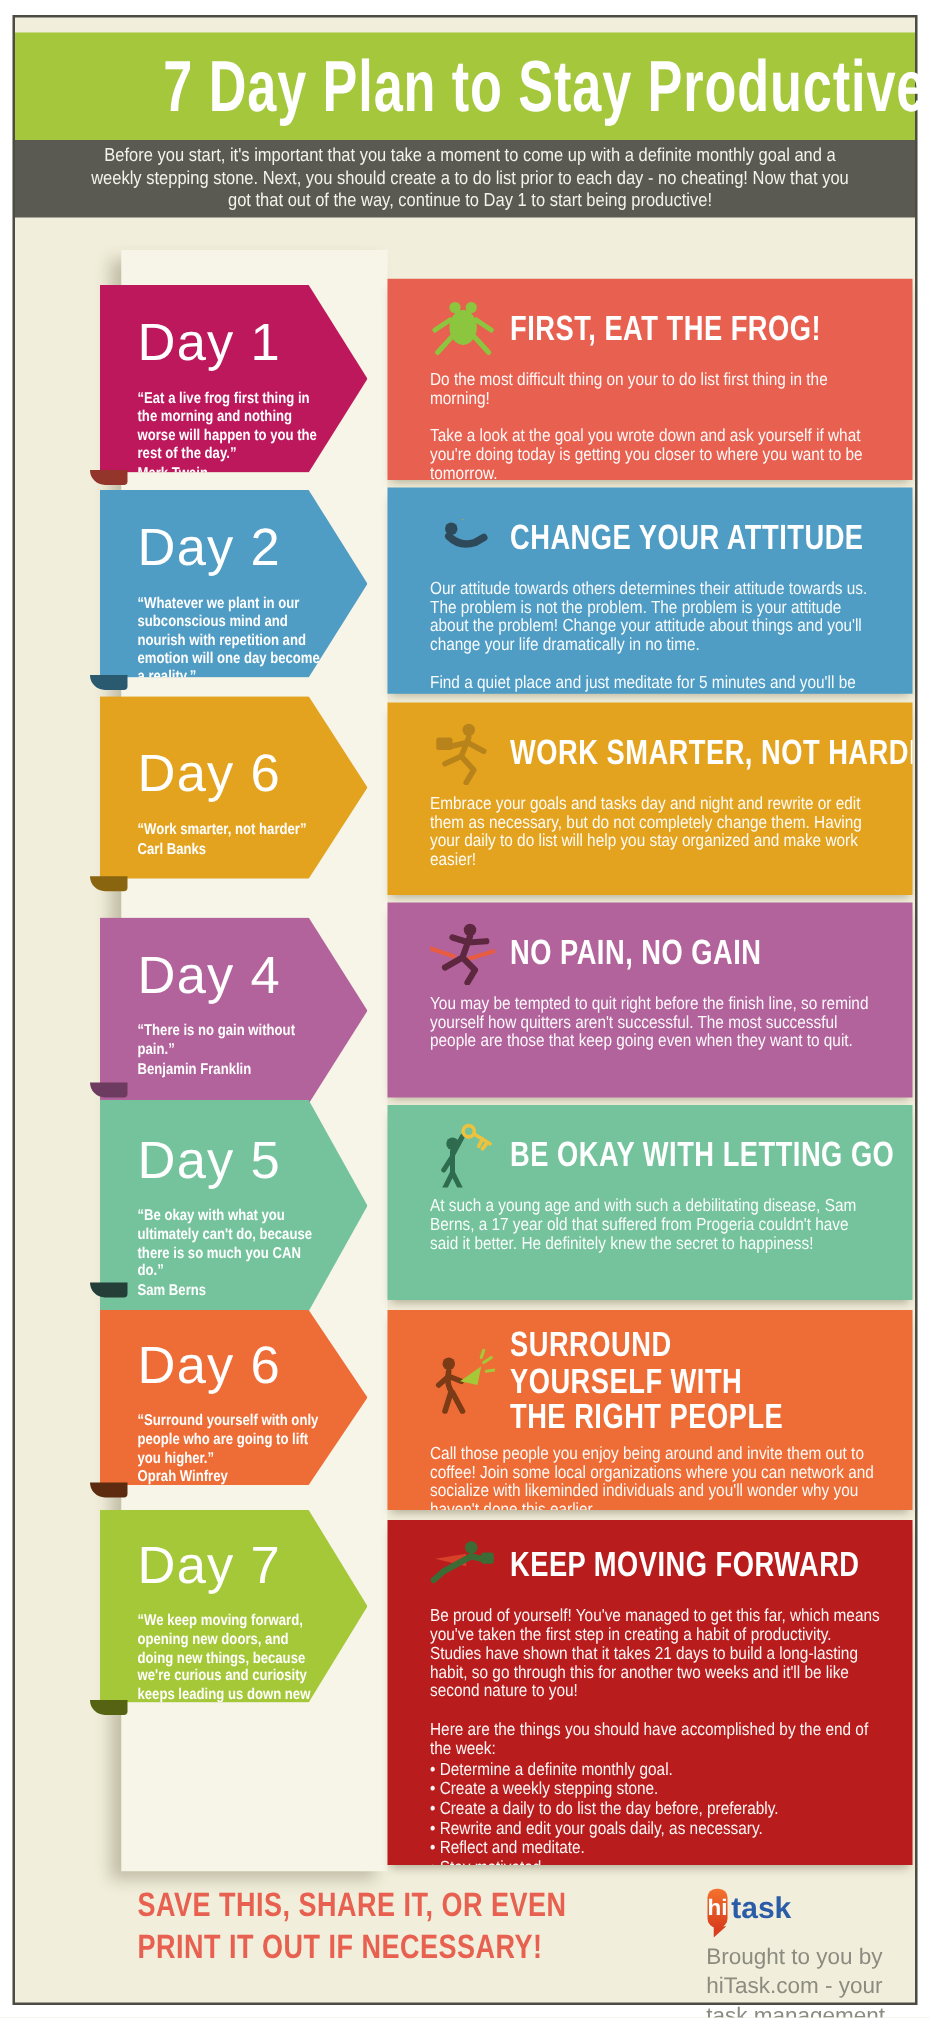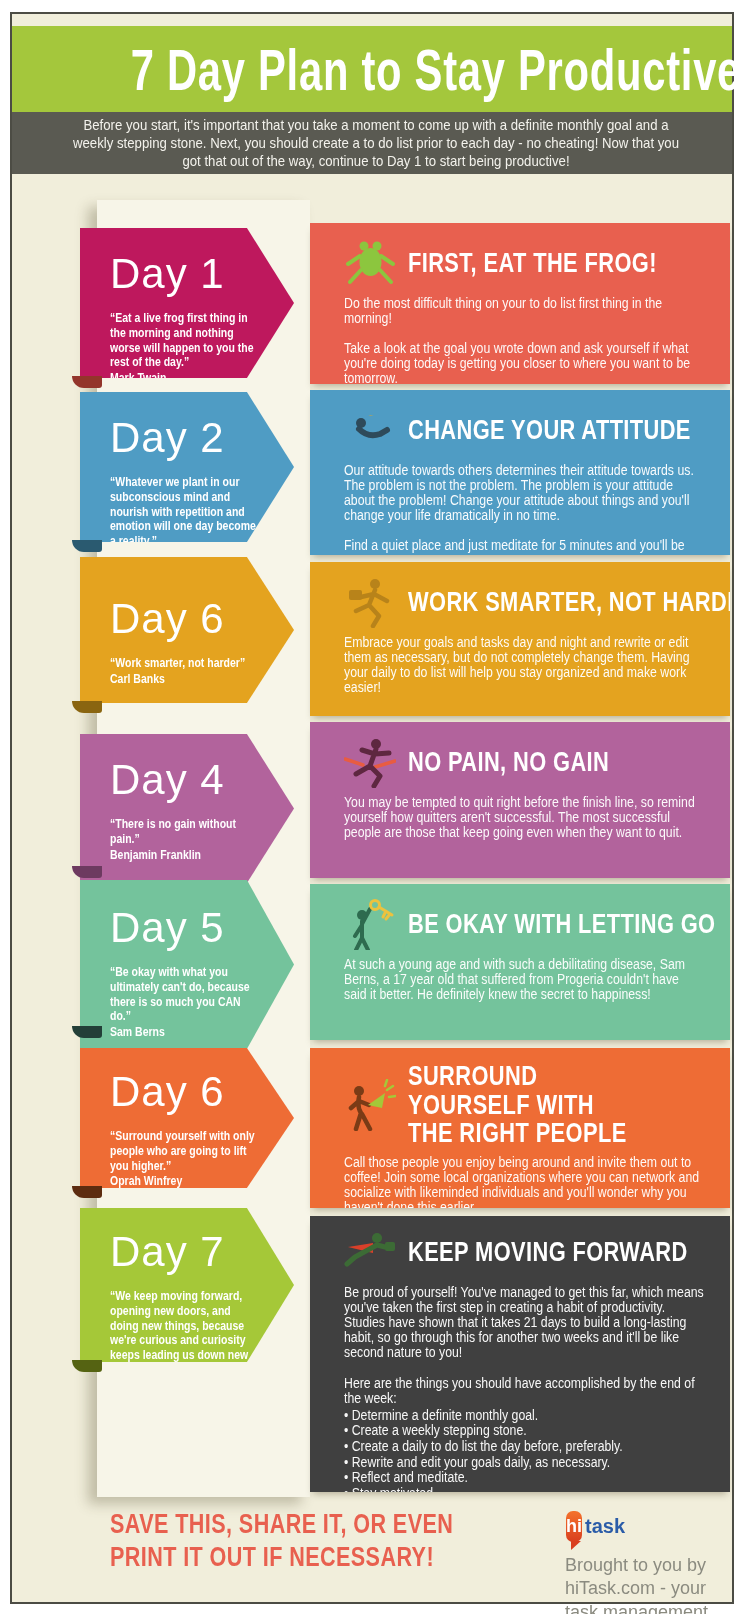--- a/index.html
+++ b/index.html
@@ -57,21 +57,21 @@
   .save-note{position:absolute;left:110px;top:1508px;width:450px;color:#e8604f;
              font-size:27px;font-weight:bold;line-height:1.22;
              transform:scaleX(0.80);transform-origin:left top;letter-spacing:0.5px;}
   .logo{position:absolute;left:566px;top:1511px;display:flex;align-items:center;}
   .bubble{width:16px;height:31px;border-radius:7px;position:relative;flex:none;
           background:linear-gradient(#f4722c,#d93f1f);
           display:flex;align-items:center;justify-content:center;
           color:#fff;font-weight:bold;font-size:18px;}
   .bubble::after{content:"";position:absolute;left:5px;bottom:-8px;width:0;height:0;
                  border-top:9px solid #d93f1f;border-right:10px solid transparent;}
-  .task-word{color:#2b5ca8;font-weight:bold;font-size:20px;margin-left:3px;}
+  .task-word{color:#2b5ca8;font-weight:bold;font-size:24px;margin-left:3px;}
   .tagline{position:absolute;left:565px;top:1554px;width:172px;color:#8b8b80;
            font-size:18px;line-height:1.3;}
 </style>
 </head>
 <body>
 
 <div class="frame"></div>
 
 <div class="title-band" style="background-color: rgb(164, 199, 60);">
   <h1>7 Day Plan to Stay Productive</h1>
@@ -235,21 +235,21 @@
 </div>
 
 <div class="arrow a7" style="background-color: rgb(165, 200, 56);">
   <div class="day-label">Day 7</div>
   <div class="qwrap">
     <span class="quote">“We keep moving forward, opening new doors, and doing new things, because we're curious and curiosity keeps leading us down new paths.”</span>
     
   </div>
 </div>
 <div class="fold f7" style="background-color: rgb(85, 99, 18);"></div>
-<div class="panel p7" style="background-color: #404040;">
+<div class="panel p7" style="background-color: #b91c1c;">
   <div class="head">
     <span class="icon">
       <svg viewBox="0 0 52 52">
           <polygon points="29,17 4,21 29,27" fill="#d9402a"></polygon>
           <circle cx="33" cy="12" r="5" fill="#3c6b35"></circle>
           <path d="M11 31 L33 19 M11 31 l-8 7 M33 19 l8 2" stroke="#3c6b35" stroke-width="5" fill="none" stroke-linecap="round"></path>
           <rect x="41" y="16" width="10" height="9" rx="2" fill="#3c6b35"></rect>
         </svg>
     </span>
     <h2>KEEP MOVING FORWARD</h2>

